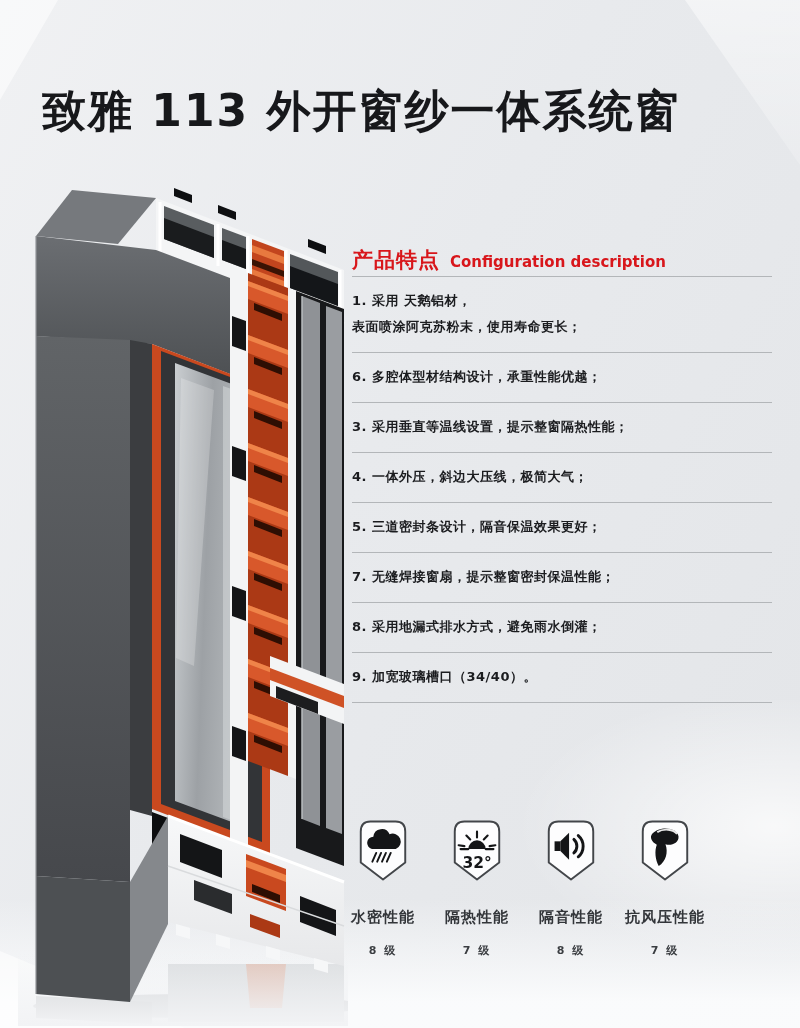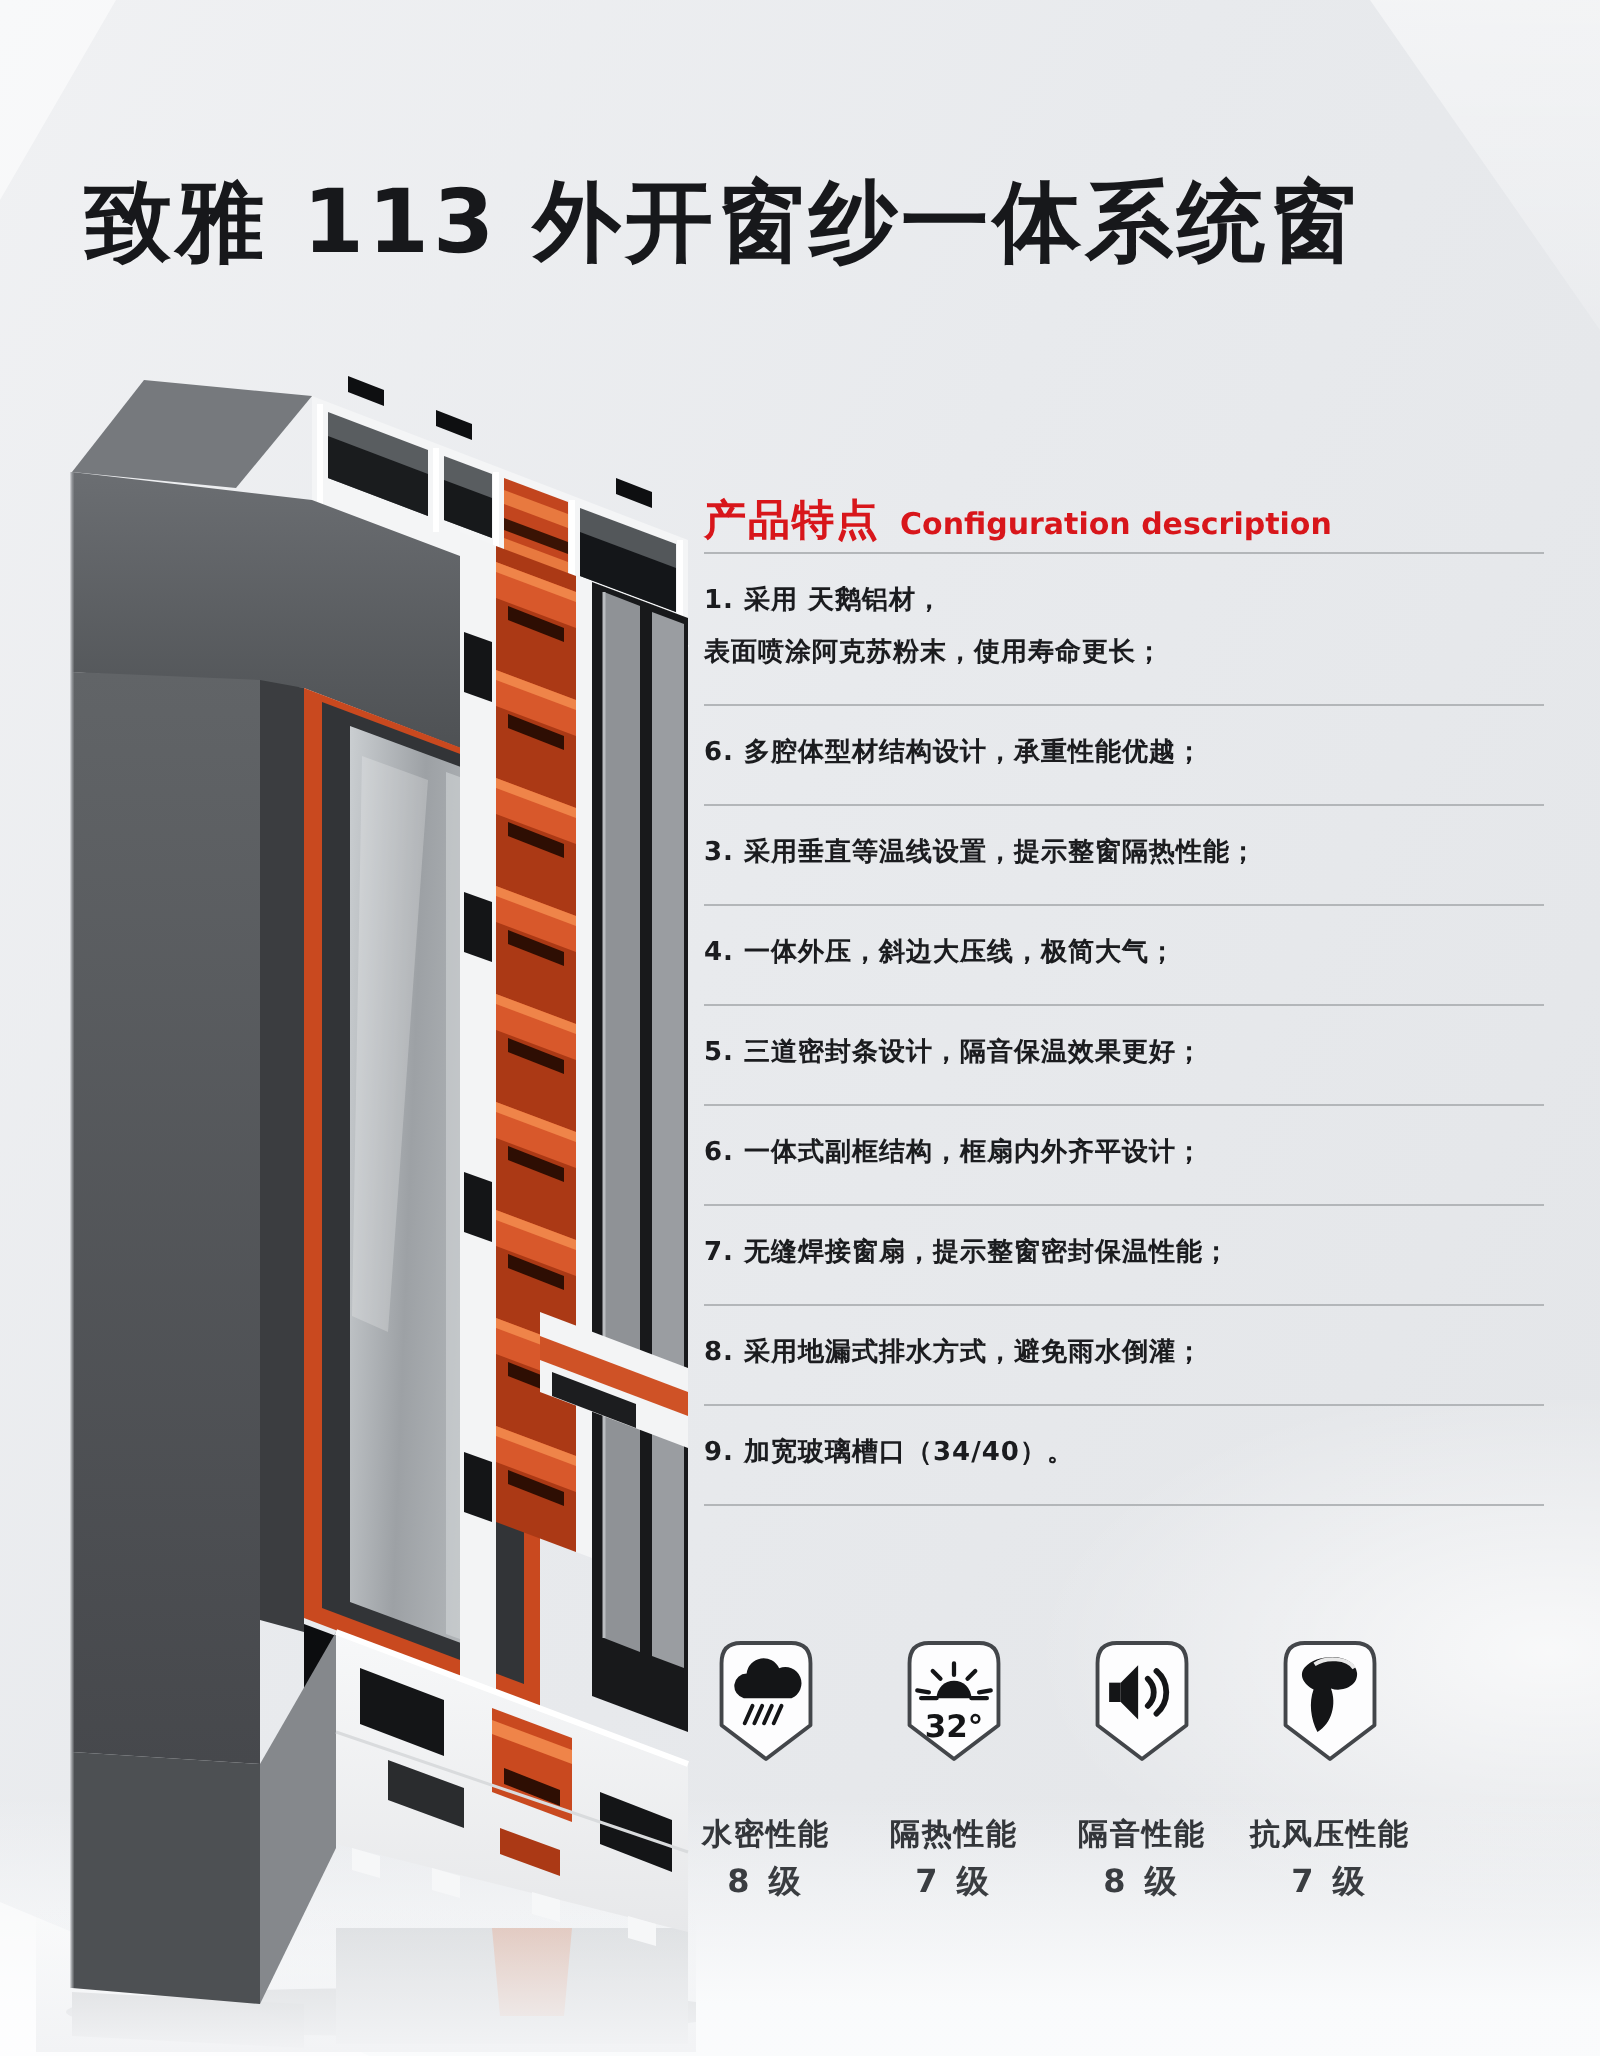--- a/index.html
+++ b/index.html
@@ -31,21 +31,21 @@
   .f-head-cn{font-size:21px;font-weight:800;color:#d8161b;letter-spacing:1px;}
   .f-head-en{font-size:15px;font-weight:700;color:#d8161b;}
   .feat-row{border-bottom:1px solid #b3b6b9;padding:11px 0 12px;
     font-size:13px;font-weight:700;color:#1b1c1f;line-height:26px;letter-spacing:.5px;}
 
   .badges{position:absolute;left:336px;top:816px;display:flex;width:380px;}
   .badge{width:94px;text-align:center;}
   .shield{position:relative;width:58px;height:70px;margin:0 auto;}
   .shield svg{display:block;width:58px;height:70px;}
   .b-label{margin-top:22px;font-size:15px;color:#33363a;font-weight:600;letter-spacing:1px;}
-  .b-grade{margin-top:4px;font-size:16px;color:#3a3d41;font-weight:600;letter-spacing:2px;}
+  .b-grade{margin-top:16px;font-size:11px;color:#3a3d41;font-weight:600;letter-spacing:2px;}
 
   .illus{position:absolute;left:18px;top:166px;width:330px;height:860px;}
 </style>
 </head>
 <body>
 
 <div class="page">
 
   <div class="streak-tl"></div>
   <div class="streak-tr"></div>
@@ -208,23 +208,20 @@
     <div class="feat-row">
       <div>3. 采用垂直等温线设置，提示整窗隔热性能；</div>
     </div>
     <div class="feat-row">
       <div>4. 一体外压，斜边大压线，极简大气；</div>
     </div>
     <div class="feat-row">
       <div>5. 三道密封条设计，隔音保温效果更好；</div>
     </div>
     <div class="feat-row">
-      <div>6. 一体式副框结构，框扇内外齐平设计；</div>
-    </div>
-    <div class="feat-row">
       <div>7. 无缝焊接窗扇，提示整窗密封保温性能；</div>
     </div>
     <div class="feat-row">
       <div>8. 采用地漏式排水方式，避免雨水倒灌；</div>
     </div>
     <div class="feat-row">
       <div>9. 加宽玻璃槽口（34/40）。</div>
     </div>
   </div>
 

